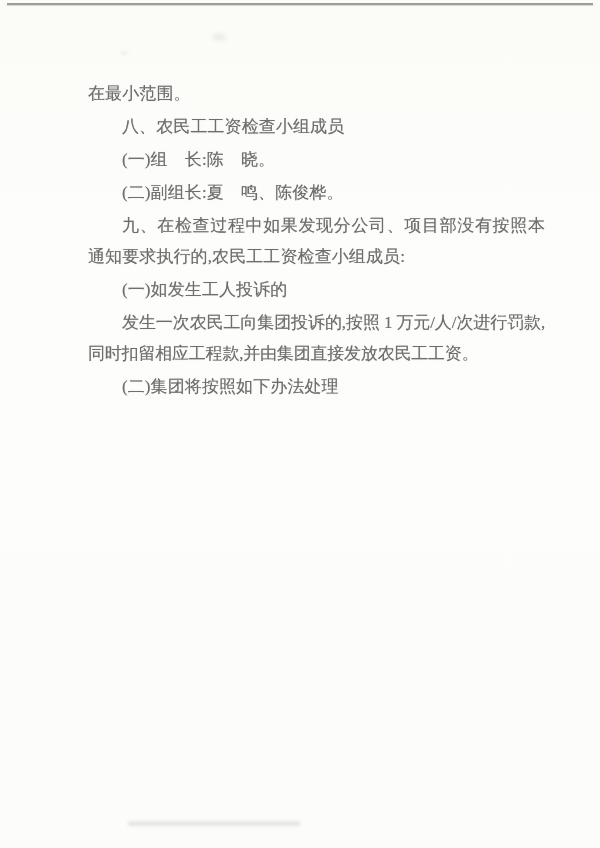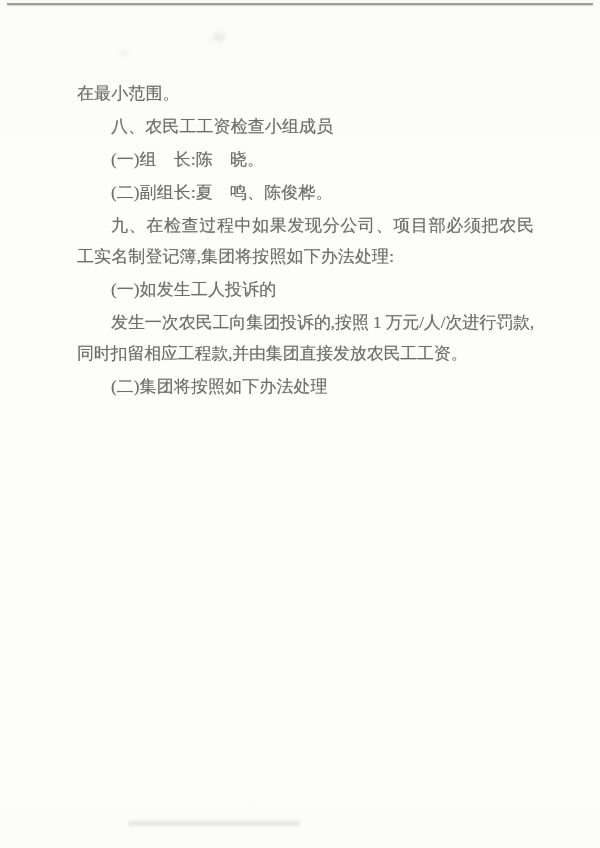--- a/index.html
+++ b/index.html
@@ -21,21 +21,21 @@
     top: 3px;
     left: 7px;
     right: 7px;
     height: 2px;
     background: #94948c;
     box-shadow: 0 1px 1px rgba(160,160,150,0.45);
     opacity: 0.9;
   }
   .content {
     position: absolute;
-    left: 77px;
+    left: 88px;
     top: 78px;
     width: 457px;
     color: #6e6e6e;
     font-size: 17px;
     line-height: 31px;
     letter-spacing: 0.1px;
     text-align: justify;
     text-justify: inter-character;
     
     text-shadow: 0 0 0.7px rgba(110,110,110,0.55);
@@ -89,21 +89,21 @@
   <div class="scan-line"></div>
 
   <div class="smudge-top"></div>
   <div class="smudge-left"></div>
 
   <div class="content">
     <p>在最小范围。</p>
     <p class="indent">八、农民工工资检查小组成员</p>
     <p class="indent">(一)组　长:陈　晓。</p>
     <p class="indent">(二)副组长:夏　鸣、陈俊桦。</p>
-    <p class="indent">九、在检查过程中如果发现分公司、项目部必须把农民工实名制登记簿,集团将按照如下办法处理:</p>
+    <p class="indent">九、在检查过程中如果发现分公司、项目部没有按照本通知要求执行的,农民工工资检查小组成员:</p>
     <p class="indent">(一)如发生工人投诉的</p>
     <p class="indent tight">发生一次农民工向集团投诉的,按照 1 万元/人/次进行罚款,同时扣留相应工程款,并由集团直接发放农民工工资。</p>
     <p class="indent">(二)集团将按照如下办法处理</p>
   </div>
 
   <div class="smudge-bottom"></div>
 
 </div>
 
 </body></html>

